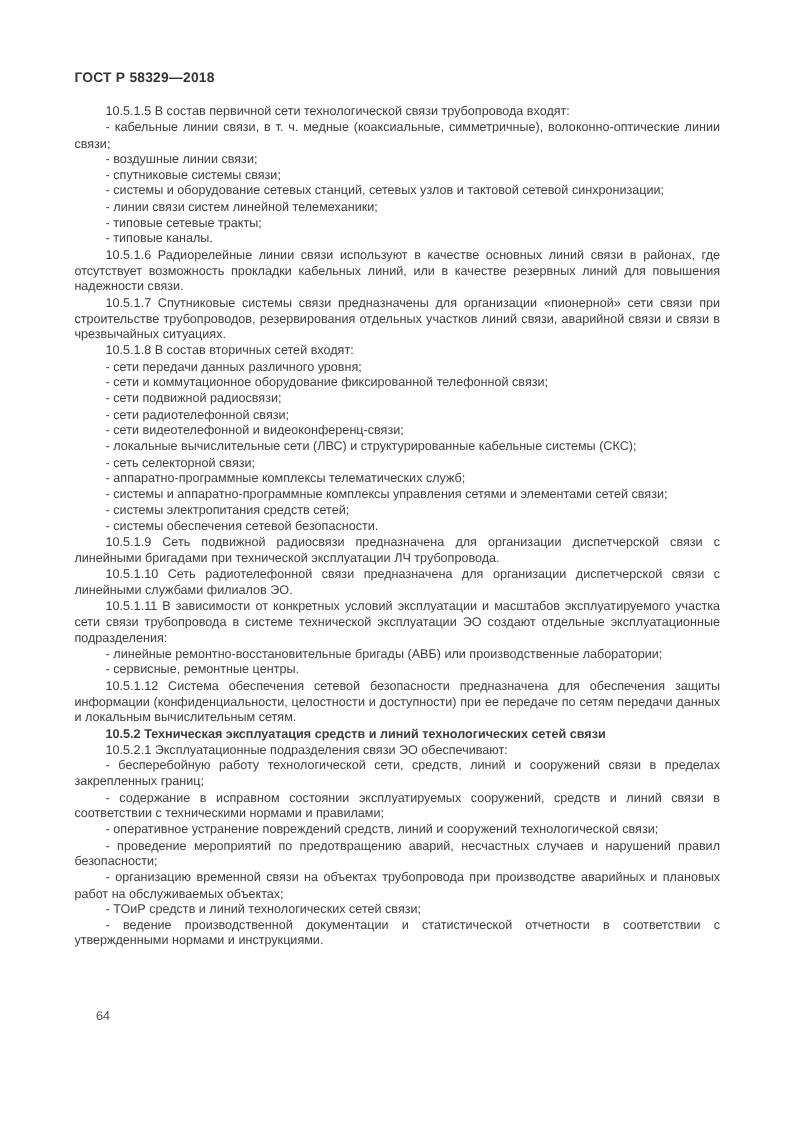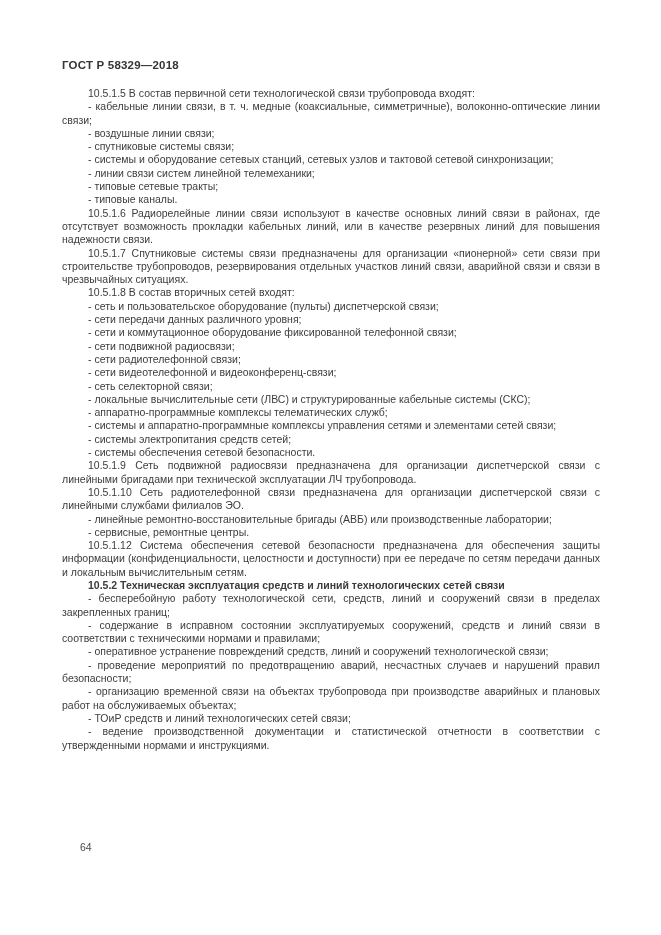--- a/index.html
+++ b/index.html
@@ -63,38 +63,39 @@
       <p class="para para-list">- кабельные линии связи, в т. ч. медные (коаксиальные, симметричные), волоконно-оптические линии связи;</p>
       <p class="para para-list">- воздушные линии связи;</p>
       <p class="para para-list">- спутниковые системы связи;</p>
       <p class="para para-list">- системы и оборудование сетевых станций, сетевых узлов и тактовой сетевой синхронизации;</p>
       <p class="para para-list">- линии связи систем линейной телемеханики;</p>
       <p class="para para-list">- типовые сетевые тракты;</p>
       <p class="para para-list">- типовые каналы.</p>
       <p class="para para-body">10.5.1.6 Радиорелейные линии связи используют в качестве основных линий связи в районах, где отсутствует возможность прокладки кабельных линий, или в качестве резервных линий для повышения надежности связи.</p>
       <p class="para para-body">10.5.1.7 Спутниковые системы связи предназначены для организации «пионерной» сети связи при строительстве трубопроводов, резервирования отдельных участков линий связи, аварийной связи и связи в чрезвычайных ситуациях.</p>
       <p class="para para-body">10.5.1.8 В состав вторичных сетей входят:</p>
-      <p class="para para-list">- сеть и пользовательское оборудование (пульты) диспетчерской связи;</p>
       <p class="para para-list">- сети передачи данных различного уровня;</p>
       <p class="para para-list">- сети и коммутационное оборудование фиксированной телефонной связи;</p>
       <p class="para para-list">- сети подвижной радиосвязи;</p>
       <p class="para para-list">- сети радиотелефонной связи;</p>
       <p class="para para-list">- сети видеотелефонной и видеоконференц-связи;</p>
+      <p class="para para-list">- локальные вычислительные сети (ЛВС) и структурированные кабельные системы (СКС);</p>
       <p class="para para-list">- сеть селекторной связи;</p>
-      <p class="para para-list">- локальные вычислительные сети (ЛВС) и структурированные кабельные системы (СКС);</p>
       <p class="para para-list">- аппаратно-программные комплексы телематических служб;</p>
       <p class="para para-list">- системы и аппаратно-программные комплексы управления сетями и элементами сетей связи;</p>
       <p class="para para-list">- системы электропитания средств сетей;</p>
       <p class="para para-list">- системы обеспечения сетевой безопасности.</p>
       <p class="para para-body">10.5.1.9 Сеть подвижной радиосвязи предназначена для организации диспетчерской связи с линейными бригадами при технической эксплуатации ЛЧ трубопровода.</p>
       <p class="para para-body">10.5.1.10 Сеть радиотелефонной связи предназначена для организации диспетчерской связи с линейными службами филиалов ЭО.</p>
+      <p class="para para-body">10.5.1.11 В зависимости от конкретных условий эксплуатации и масштабов эксплуатируемого участка сети связи трубопровода в системе технической эксплуатации ЭО создают отдельные эксплуатационные подразделения:</p>
       <p class="para para-list">- линейные ремонтно-восстановительные бригады (АВБ) или производственные лаборатории;</p>
       <p class="para para-list">- сервисные, ремонтные центры.</p>
       <p class="para para-body">10.5.1.12 Система обеспечения сетевой безопасности предназначена для обеспечения защиты информации (конфиденциальности, целостности и доступности) при ее передаче по сетям передачи данных и локальным вычислительным сетям.</p>
       <p class="para para-heading">10.5.2 Техническая эксплуатация средств и линий технологических сетей связи</p>
+      <p class="para para-body">10.5.2.1 Эксплуатационные подразделения связи ЭО обеспечивают:</p>
       <p class="para para-list">- бесперебойную работу технологической сети, средств, линий и сооружений связи в пределах закрепленных границ;</p>
       <p class="para para-list">- содержание в исправном состоянии эксплуатируемых сооружений, средств и линий связи в соответствии с техническими нормами и правилами;</p>
       <p class="para para-list">- оперативное устранение повреждений средств, линий и сооружений технологической связи;</p>
       <p class="para para-list">- проведение мероприятий по предотвращению аварий, несчастных случаев и нарушений правил безопасности;</p>
       <p class="para para-list">- организацию временной связи на объектах трубопровода при производстве аварийных и плановых работ на обслуживаемых объектах;</p>
       <p class="para para-list">- ТОиР средств и линий технологических сетей связи;</p>
       <p class="para para-list">- ведение производственной документации и статистической отчетности в соответствии с утвержденными нормами и инструкциями.</p>
     </div>
 
   <div class="page-footer">

